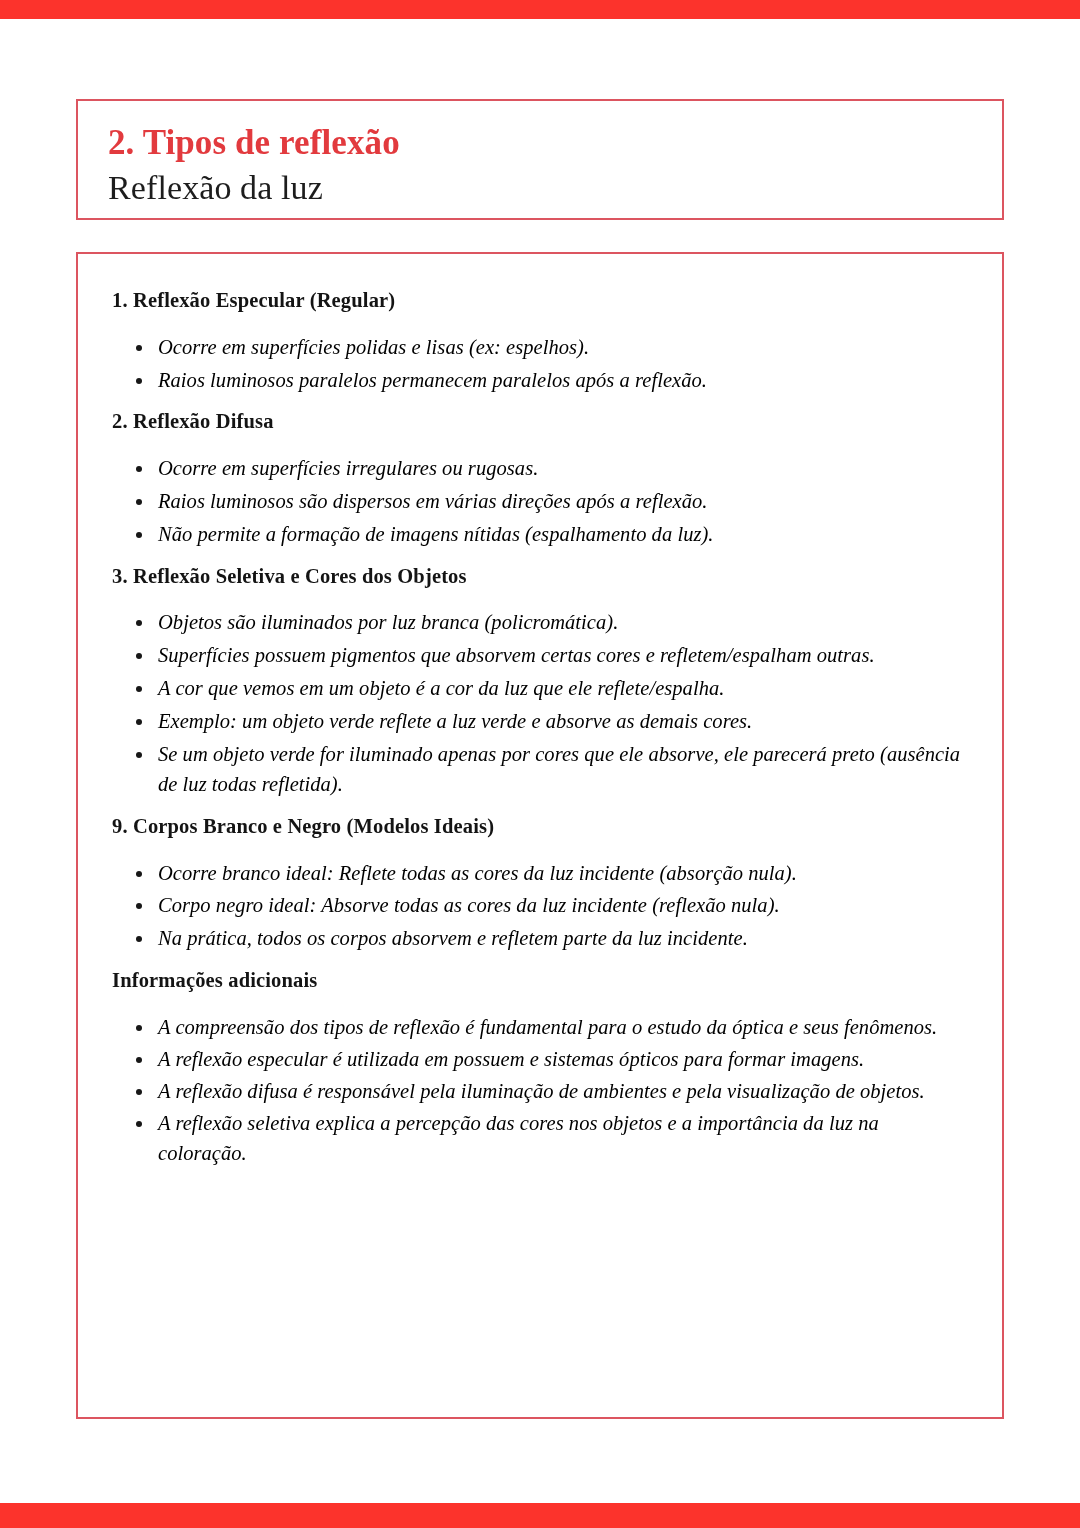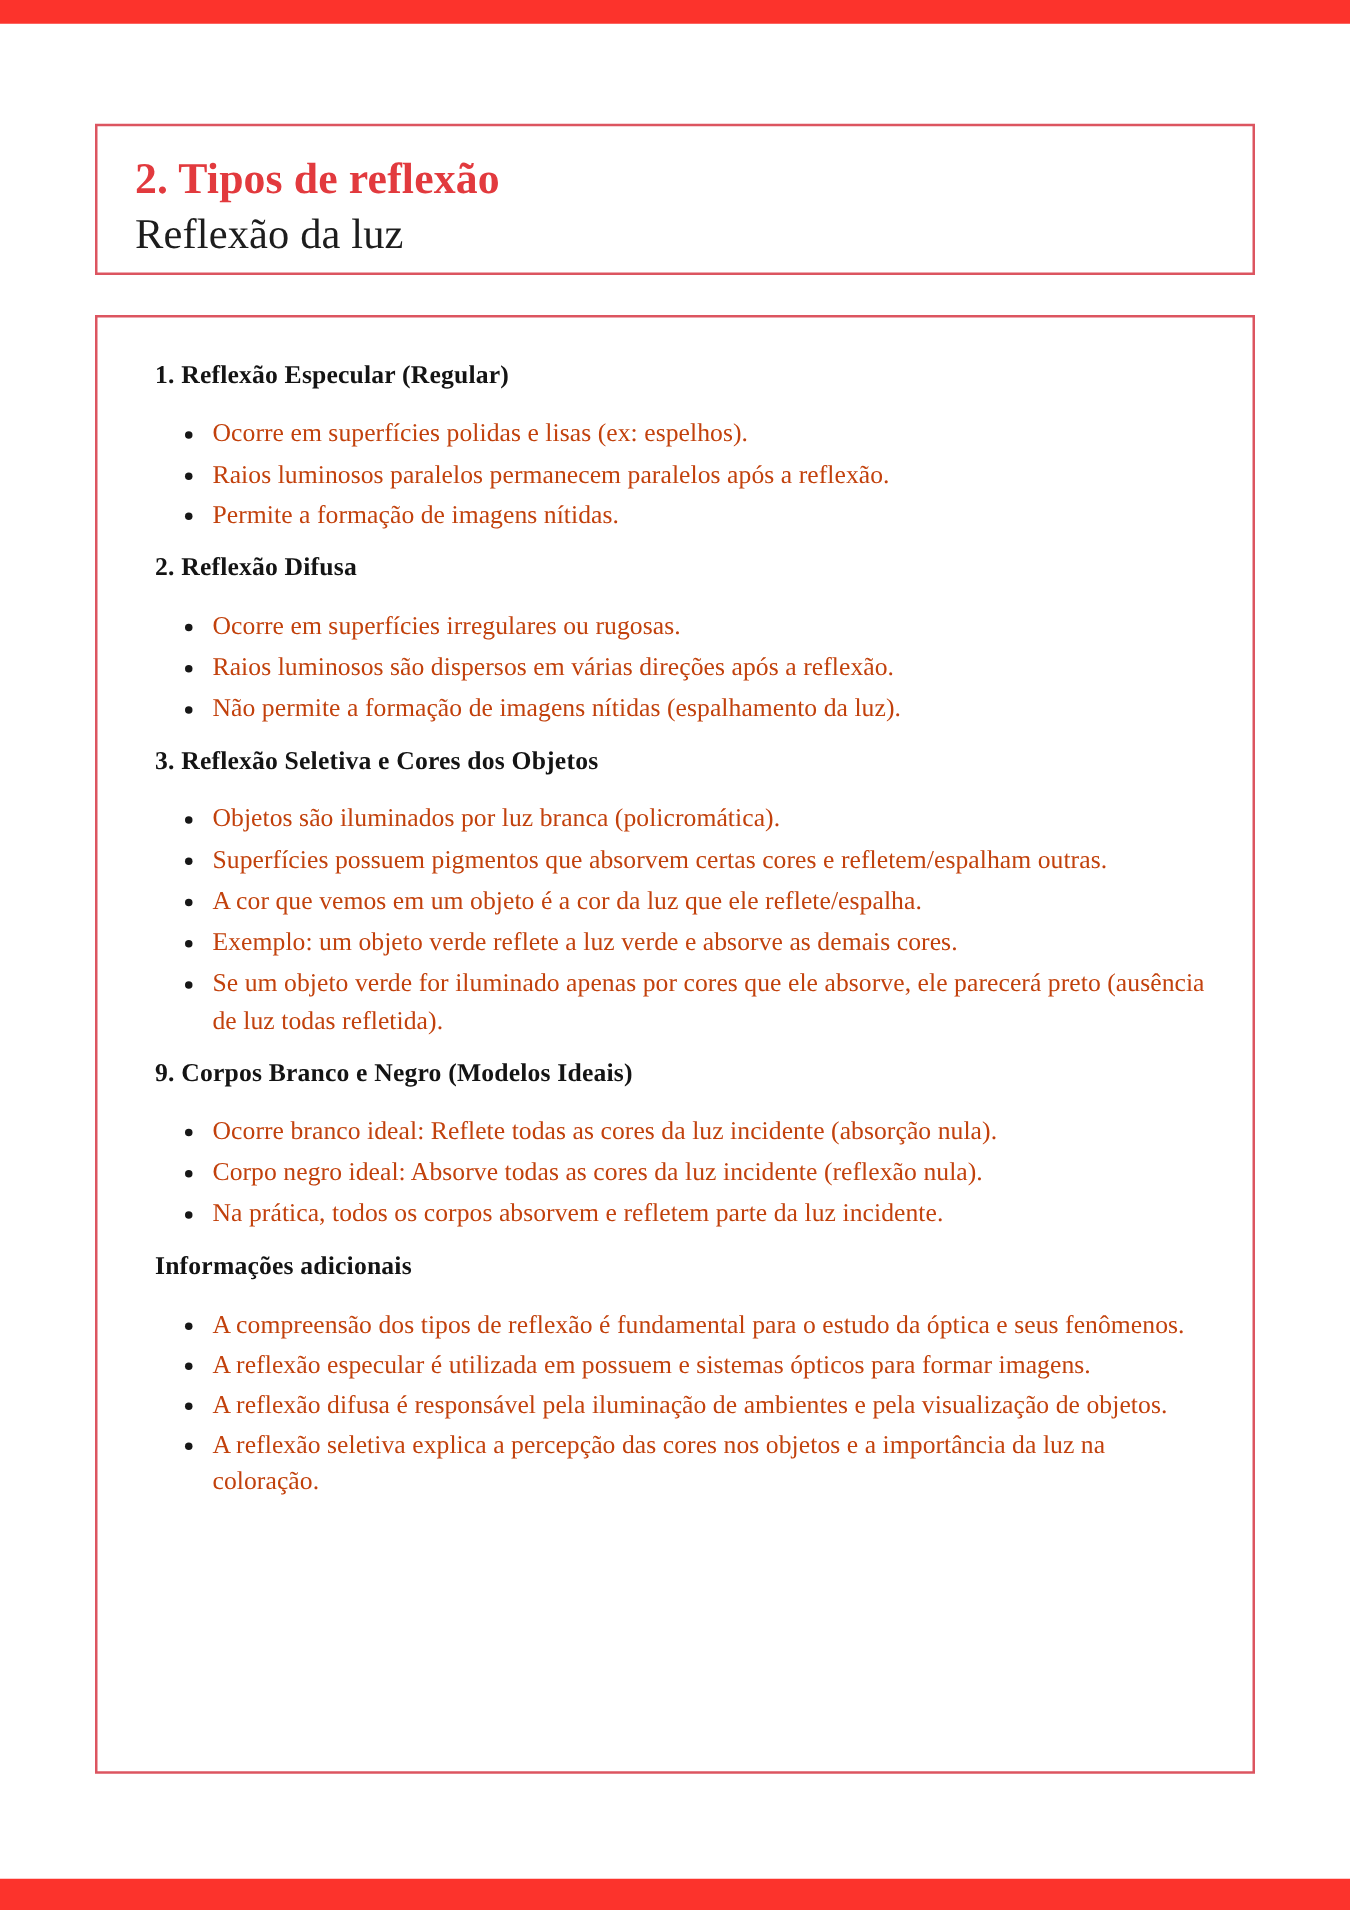--- a/index.html
+++ b/index.html
@@ -81,21 +81,21 @@
     width: 928px;
     height: 1167px;
     box-sizing: border-box;
     border: 2px solid #dc5560;
     background: #ffffff;
     padding: 34px 36px 30px 32px;
     overflow: hidden;
   }
 
   .section {
-    margin: 0 0 6px 12px;
+    margin: 0 0 6px 0;
   }
   .section + .section {
     margin-top: 14px;
   }
 
   .section-heading {
     margin: 0;
     font-size: 20.5px;
     font-weight: 700;
     color: #141414;
@@ -108,22 +108,23 @@
     list-style: none;
     margin: 20px 0 0 0;
     padding: 0 0 0 0;
   }
   ul.bullets li {
     position: relative;
     margin: 0 0 3px 0;
     padding-left: 48px;
     font-size: 20.5px;
     line-height: 1.46;
-    color: #c2410c;
+    color: #000000;
     letter-spacing: 0.05px;
+    font-style: italic;
   }
   ul.bullets li::before {
     content: "";
     position: absolute;
     left: 26px;
     top: 12px;
     width: 6px;
     height: 6px;
     border-radius: 50%;
     background: #171717;
@@ -145,21 +146,20 @@
     <p class="doc-subtitle">Reflexão da luz</p>
   </div>
 
   <div class="content-box">
     <div id="sections-host">
         <div class="section">
           <h2 class="section-heading">1. Reflexão Especular (Regular)</h2>
           <ul class="bullets">
             <li>Ocorre em superfícies polidas e lisas (ex: espelhos).</li>
             <li>Raios luminosos paralelos permanecem paralelos após a reflexão.</li>
-            <li>Permite a formação de imagens nítidas.</li>
           </ul>
         </div>
         <div class="section">
           <h2 class="section-heading">2. Reflexão Difusa</h2>
           <ul class="bullets">
             <li>Ocorre em superfícies irregulares ou rugosas.</li>
             <li>Raios luminosos são dispersos em várias direções após a reflexão.</li>
             <li>Não permite a formação de imagens nítidas (espalhamento da luz).</li>
           </ul>
         </div>

